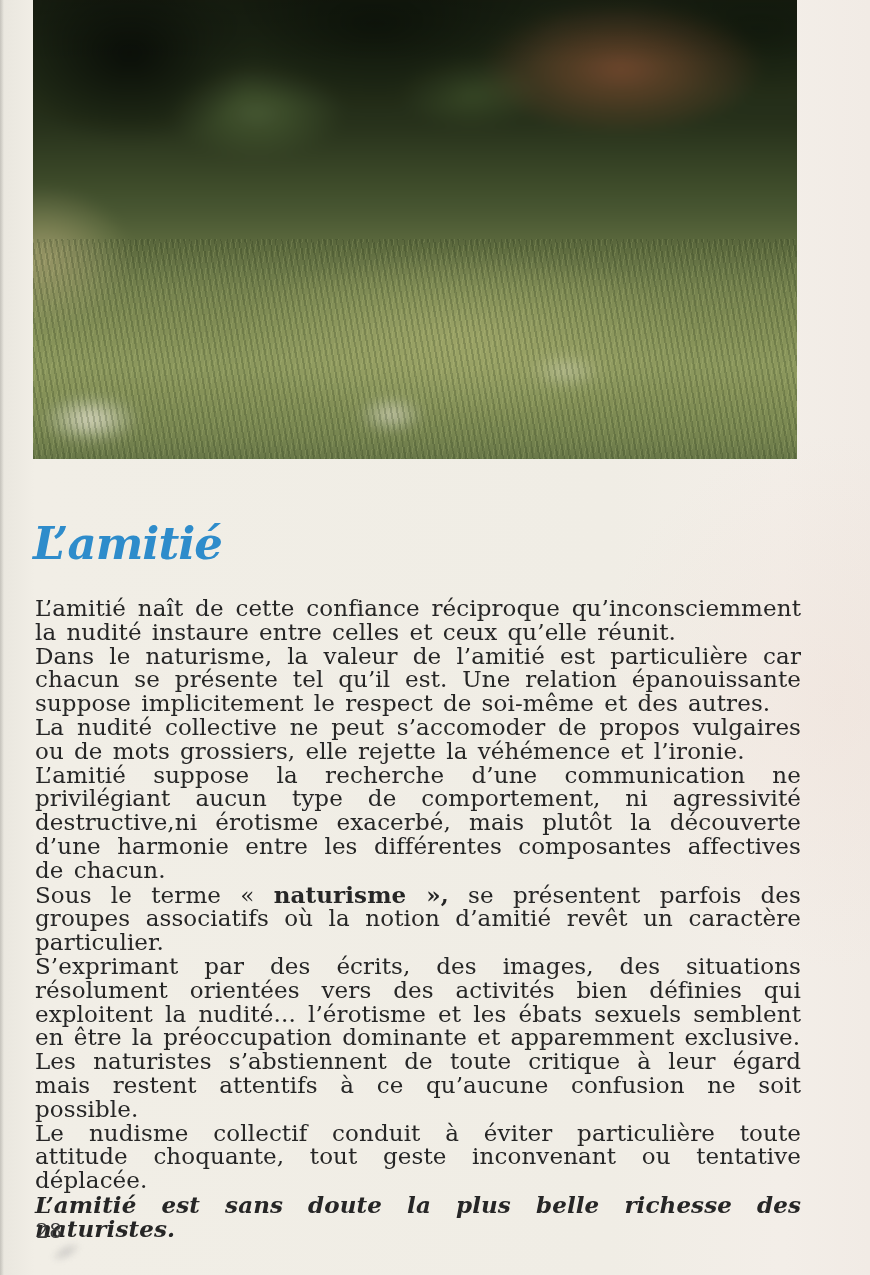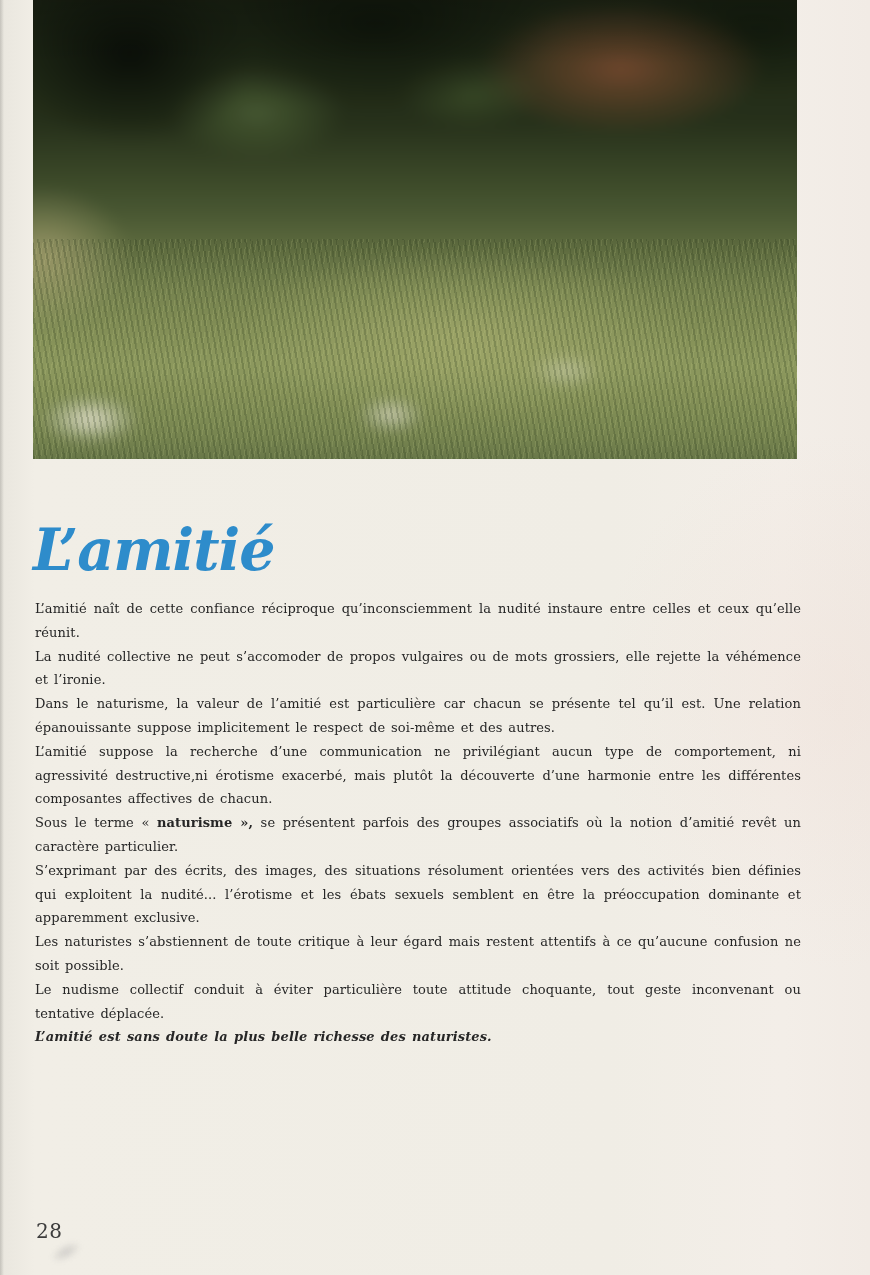--- a/index.html
+++ b/index.html
@@ -42,26 +42,26 @@
       repeating-linear-gradient(80deg,  rgba(28,44,17,.20) 0 2px, rgba(0,0,0,0) 2px 6px),
       repeating-linear-gradient(100deg, rgba(205,214,146,.14) 0 1px, rgba(0,0,0,0) 1px 5px);
   }
   .ph-vignette{
     position:absolute;inset:0;
     background:linear-gradient(180deg, rgba(0,0,0,.18) 0, rgba(0,0,0,0) 14%);
   }
   
   .heading{
     position:absolute;left:33px;top:521px;margin:0;
-    font-size:57px;line-height:1;font-weight:bold;font-style:italic;
+    font-size:45px;line-height:1;font-weight:bold;font-style:italic;
     letter-spacing:-1px;
   }
   .body-text{
     position:absolute;left:35px;top:597px;width:766px;
-    font-size:13px;line-height:23.8px;color:#262626;
+    font-size:23px;line-height:23.8px;color:#262626;
     text-align:justify;word-spacing:.12em;letter-spacing:.1px;
   }
   .body-text p{margin:0;}
   .body-text .bold-term{font-weight:bold;}
   .body-text p.emphasis{font-weight:bold;font-style:italic;}
   .page-number{
     position:absolute;left:36px;top:1219px;
     font-size:20px;color:#3c3c3c;letter-spacing:.5px;
   }
   .smudge{
@@ -84,22 +84,22 @@
   <div class="photo" title="Colour photograph of a sunlit grassy meadow bordered by dark green shrubs and a dry reddish bush">
     <div class="ph-art"></div>
     <div class="ph-grass"></div>
     <div class="ph-vignette"></div>
   </div>
 
   <h1 class="heading" style="color: rgb(46, 140, 203);">L’amitié</h1>
 
   <div class="body-text" style="color: rgb(38, 38, 38);">
     <p>L’amitié naît de cette confiance réciproque qu’inconsciemment la nudité instaure entre celles et ceux qu’elle réunit.</p>
+    <p>Dans le naturisme, la valeur de l’amitié est particulière car chacun se présente tel qu’il est. Une relation épanouissante suppose implicitement le respect de soi-même et des autres.</p>
     <p>La nudité collective ne peut s’accomoder de propos vulgaires ou de mots grossiers, elle rejette la véhémence et l’ironie.</p>
-    <p>Dans le naturisme, la valeur de l’amitié est particulière car chacun se présente tel qu’il est. Une relation épanouissante suppose implicitement le respect de soi-même et des autres.</p>
     <p>L’amitié suppose la recherche d’une communication ne privilégiant aucun type de comportement, ni agressivité destructive,ni érotisme exacerbé, mais plutôt la découverte d’une harmonie entre les différentes composantes affectives de chacun.</p>
     <p><span>Sous le terme « </span><span class="bold-term">naturisme »,</span><span> se présentent parfois des groupes associatifs où la notion d’amitié revêt un caractère particulier.</span></p>
     <p>S’exprimant par des écrits, des images, des situations résolument orientées vers des activités bien définies qui exploitent la nudité... l’érotisme et les ébats sexuels semblent en être la préoccupation dominante et apparemment exclusive.</p>
     <p>Les naturistes s’abstiennent de toute critique à leur égard mais restent attentifs à ce qu’aucune confusion ne soit possible.</p>
     <p>Le nudisme collectif conduit à éviter particulière toute attitude choquante, tout geste inconvenant ou tentative déplacée.</p>
     <p class="emphasis">L’amitié est sans doute la plus belle richesse des naturistes.</p>
   </div>
 
   <div class="page-number">28</div>
 

